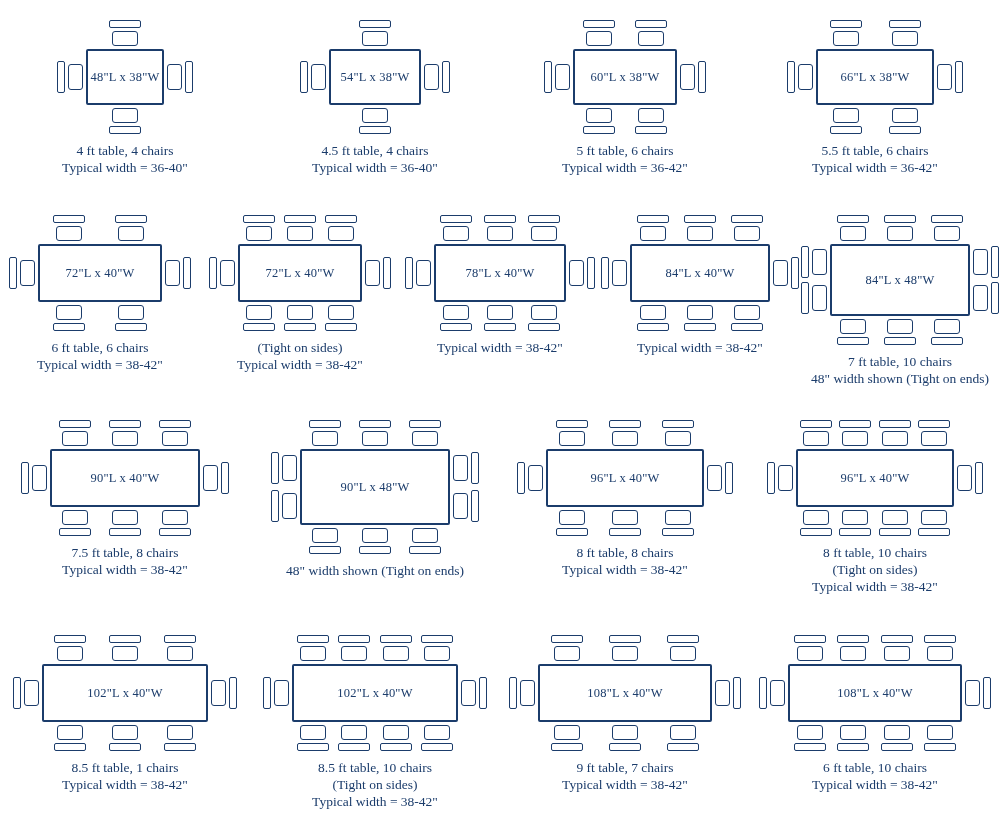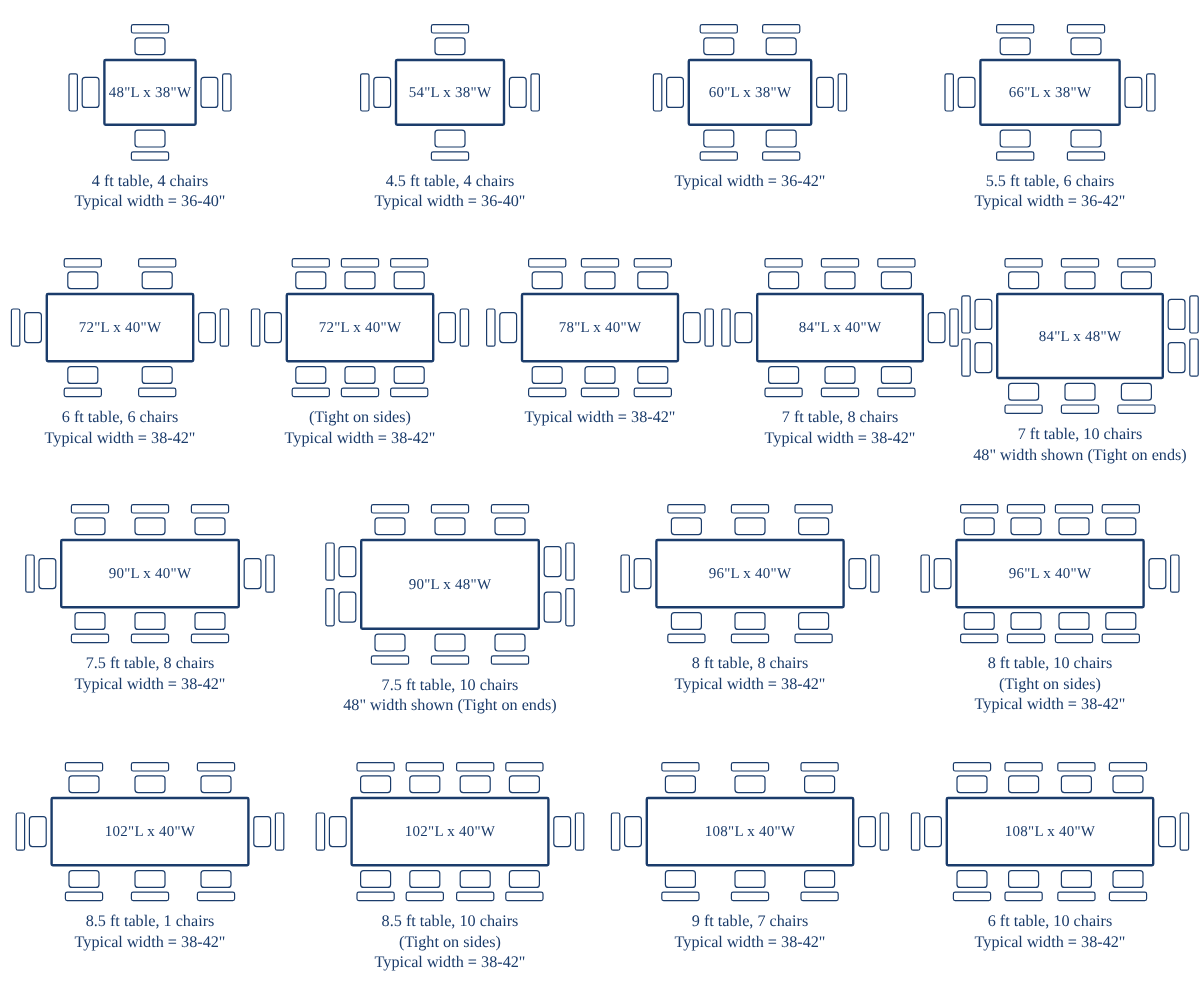--- a/index.html
+++ b/index.html
@@ -162,20 +162,21 @@
           </div>
           <div class="chair" style="left: 136px; top: 40px; width: 26px; height: 34px;">
             <div class="back" style="top: 1px; height: 32px; width: 8px; right: 0px;"></div>
             <div class="seat" style="top: 4px; height: 26px; width: 15px; left: 0px;"></div>
           </div>
           <div class="table-box" style="left: 29px; top: 29px; width: 104px; height: 56px;">
             <span class="table-label">60"L x 38"W</span>
           </div>
         </div>
         <div class="caption">
+          <div>5 ft table, 6 chairs</div>
           <div>Typical width = 36-42"</div>
         </div>
       </div>
       <div class="cell" style="left: 750px; width: 250px;">
         <div class="diagram" style="width: 176px; height: 114px;">
           <div class="chair" style="left: 41.5px; top: 0px; width: 34px; height: 26px;">
             <div class="back" style="left: 1px; width: 32px; height: 8px; top: 0px;"></div>
             <div class="seat" style="left: 4px; width: 26px; height: 15px; bottom: 0px;"></div>
           </div>
           <div class="chair" style="left: 100.5px; top: 0px; width: 34px; height: 26px;">
@@ -361,21 +362,20 @@
           </div>
           <div class="chair" style="left: 172px; top: 41px; width: 26px; height: 34px;">
             <div class="back" style="top: 1px; height: 32px; width: 8px; right: 0px;"></div>
             <div class="seat" style="top: 4px; height: 26px; width: 15px; left: 0px;"></div>
           </div>
           <div class="table-box" style="left: 29px; top: 29px; width: 140px; height: 58px;">
             <span class="table-label">84"L x 40"W</span>
           </div>
         </div>
         <div class="caption">
-          <div>7 ft table, 8 chairs</div>
           <div>Typical width = 38-42"</div>
         </div>
       </div>
       <div class="cell" style="left: 800px; width: 200px;">
         <div class="diagram" style="width: 198px; height: 130px;">
           <div class="chair" style="left: 35.3333px; top: 0px; width: 34px; height: 26px;">
             <div class="back" style="left: 1px; width: 32px; height: 8px; top: 0px;"></div>
             <div class="seat" style="left: 4px; width: 26px; height: 15px; bottom: 0px;"></div>
           </div>
           <div class="chair" style="left: 82px; top: 0px; width: 34px; height: 26px;">
@@ -508,21 +508,20 @@
           </div>
           <div class="chair" style="left: 182px; top: 69px; width: 26px; height: 34px;">
             <div class="back" style="top: 1px; height: 32px; width: 8px; right: 0px;"></div>
             <div class="seat" style="top: 4px; height: 26px; width: 15px; left: 0px;"></div>
           </div>
           <div class="table-box" style="left: 29px; top: 29px; width: 150px; height: 76px;">
             <span class="table-label">90"L x 48"W</span>
           </div>
         </div>
         <div class="caption">
-          <div>7.5 ft table, 10 chairs</div>
           <div>48" width shown (Tight on ends)</div>
         </div>
       </div>
       <div class="cell" style="left: 500px; width: 250px;">
         <div class="diagram" style="width: 216px; height: 116px;">
           <div class="chair" style="left: 38.3333px; top: 0px; width: 34px; height: 26px;">
             <div class="back" style="left: 1px; width: 32px; height: 8px; top: 0px;"></div>
             <div class="seat" style="left: 4px; width: 26px; height: 15px; bottom: 0px;"></div>
           </div>
           <div class="chair" style="left: 91px; top: 0px; width: 34px; height: 26px;">

